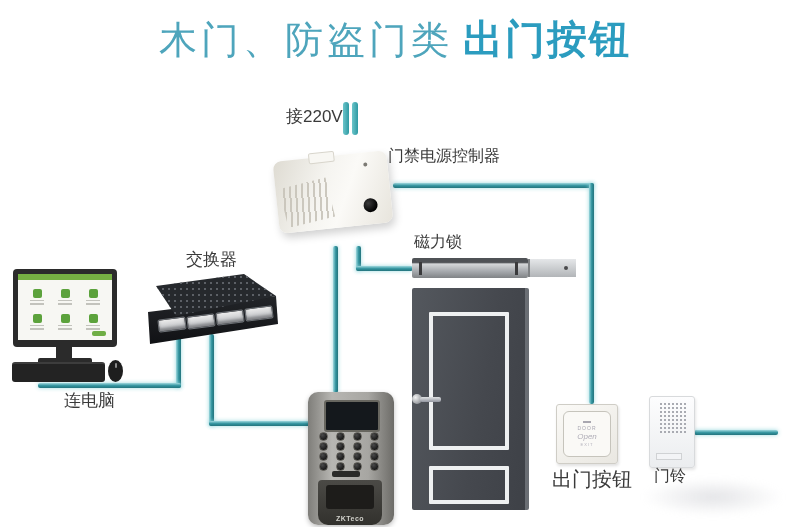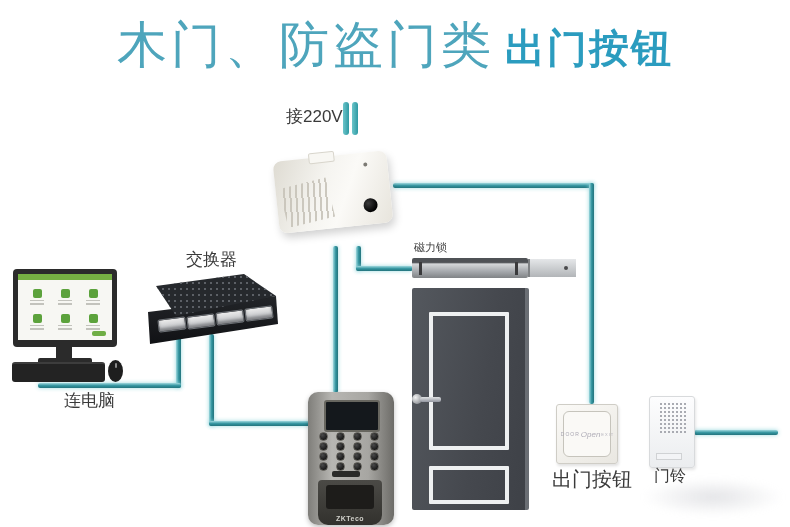--- a/index.html
+++ b/index.html
@@ -2,21 +2,21 @@
 <html><head>
 <meta charset="utf-8">
 <style>
   html,body{margin:0;padding:0;}
   body{font-family:"Liberation Sans","DejaVu Sans",sans-serif;background:#ffffff;}
   #canvas{position:relative;width:790px;height:527px;background:#ffffff;overflow:hidden;}
   .abs{position:absolute;}
 
   
   .title{width:100%;top:12px;text-align:center;white-space:nowrap;}
-  .title .pre{font-size:50px;font-weight:500;color:#4ea5bc;letter-spacing:4px;}
+  .title .pre{font-size:38px;font-weight:500;color:#4ea5bc;letter-spacing:4px;}
   .title .suf{font-size:40px;font-weight:800;color:#2b9cbf;letter-spacing:2px;margin-left:10px;}
 
   
   .lbl{color:#3a3a3a;font-weight:500;white-space:nowrap;}
 
   
   .wire-h{height:5px;border-radius:2px;background:linear-gradient(to bottom,#9ed8de 0%,#2f929d 55%,#25747d 100%);box-shadow:0 0 4px rgba(150,215,222,.9);}
   .wire-v{width:5px;border-radius:2px;background:linear-gradient(to right,#9ed8de 0%,#2f929d 55%,#25747d 100%);box-shadow:0 0 4px rgba(150,215,222,.9);}
   .prong{width:6px;height:33px;border-radius:3px;background:linear-gradient(to right,#6cc5ca,#2f9aa3);}
 
@@ -92,21 +92,21 @@
   .stand-base{left:38px;top:358px;width:54px;height:8px;border-radius:2px;background:#2b2b2b;}
   .keyboard{left:12px;top:362px;width:93px;height:18px;border-radius:3px;background:#232323;
         border-top:2px solid #3d3d3d;}
   .mouse{left:108px;top:360px;width:15px;height:22px;border-radius:50%;background:#1e1e1e;}
   .mouse::after{content:"";position:absolute;left:6.5px;top:3px;width:2px;height:5px;background:#8a8a8a;border-radius:1px;}
 
   
   .exitbtn{left:556px;top:404px;width:60px;height:58px;border-radius:3px;border:1px solid #cfcdc6;
         background:linear-gradient(145deg,#fbfaf7,#e9e7e1);box-shadow:1px 2px 3px rgba(0,0,0,.12);}
   .exitface{position:absolute;left:6px;top:6px;width:46px;height:44px;border:1px solid #c6c4bc;border-radius:6px;
-        background:#faf9f6;display:flex;flex-direction:row;align-items:center;justify-content:center;gap:1px;}
+        background:#faf9f6;display:flex;flex-direction:column;align-items:center;justify-content:center;gap:1px;}
   .exitface .dash{width:8px;height:2px;background:#a9a7b0;margin-bottom:1px;}
   .ef1{font-size:5px;letter-spacing:1px;color:#a9a7b2;}
   .ef2{font-size:8px;font-style:italic;color:#b0aeb8;}
   .ef3{font-size:4px;letter-spacing:1px;color:#b4b2bc;}
 
   
   .bell{left:649px;top:396px;width:44px;height:70px;border-radius:3px;border:1px solid #d8dadc;
         background:linear-gradient(180deg,#fdfdfe,#ebedef);box-shadow:1px 2px 3px rgba(0,0,0,.10);}
   .bell-dots{position:absolute;left:9px;top:5px;width:28px;height:32px;
         background-image:radial-gradient(#a9abb2 .9px,transparent 1.1px);background-size:4px 4px;}
@@ -138,30 +138,31 @@
   <div class="abs lbl" style="left:286px;top:105px;font-size:17px;">接220V</div>
   <div class="abs prong" style="left:343px;top:102px;"></div>
   <div class="abs prong" style="left:352px;top:102px;"></div>
 
   <div class="abs ctrl">
     <div class="vents"></div>
     <div class="port"></div>
     <div class="dot"></div>
     <div class="tab"></div>
   </div>
+  <div class="abs lbl" style="left:388px;top:146px;font-size:16px;">门禁电源控制器</div>
 
   <div class="abs lbl" style="left:186px;top:248px;font-size:17px;">交换器</div>
   <div class="abs sw-front"></div>
   <div class="abs sw-top"></div>
   <div class="abs sw-port" style="left:158px;top:318px;"></div>
   <div class="abs sw-port" style="left:187px;top:315px;"></div>
   <div class="abs sw-port" style="left:216px;top:311px;"></div>
   <div class="abs sw-port" style="left:245px;top:307px;"></div>
 
-  <div class="abs lbl" style="left:414px;top:240px;font-size:11px;">磁力锁</div>
+  <div class="abs lbl" style="left:414px;top:232px;font-size:16px;">磁力锁</div>
   <div class="abs maglock">
     <div class="mag-main">
       <div class="mag-line" style="left:7px;"></div>
       <div class="mag-line" style="left:103px;"></div>
     </div>
     <div class="mag-plate">
       <div class="mag-dot"></div>
     </div>
   </div>
 

